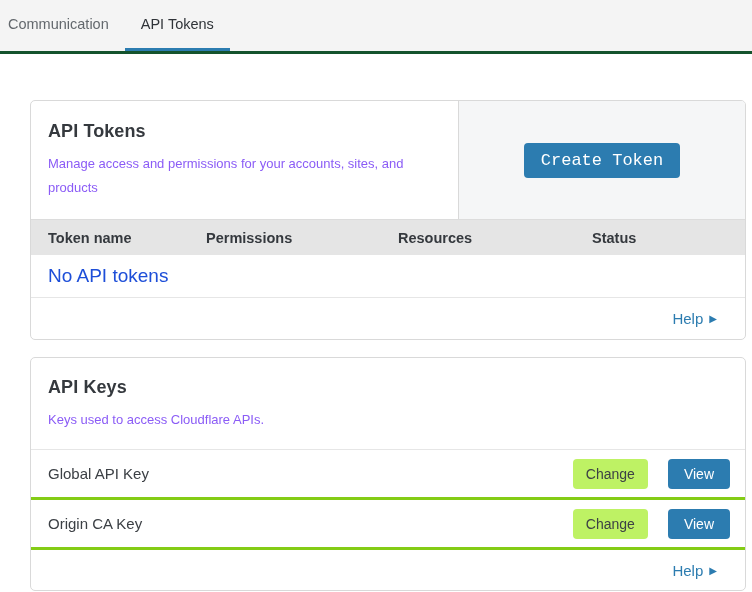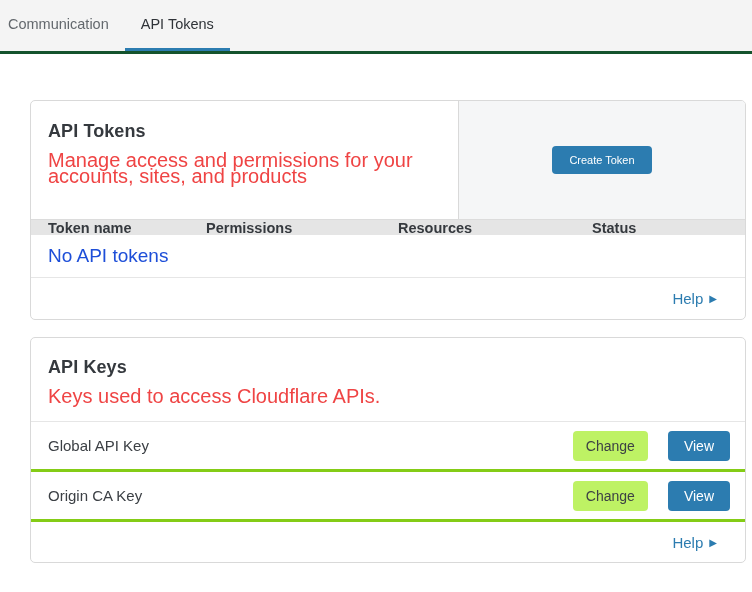--- a/index.html
+++ b/index.html
@@ -61,30 +61,30 @@
     justify-content: center;
   }
   .card-title {
     font-size: 18px;
     font-weight: 700;
     color: #35393e;
     margin-bottom: 10px;
     letter-spacing: .1px;
   }
   .card-desc {
-    font-size: 20px;
-    line-height: 16px;
-    color: #ef4444;
+    font-size: 13px;
+    line-height: 24px;
+    color: #8b5cf6;
   }
 
   .thead {
     display: grid;
     grid-template-columns: 158px 192px 194px 1fr;
     align-items: center;
-    height: 16px;
+    height: 36px;
     background: #e5e5e5;
     border-top: 1px solid #dcdcdc;
     padding-left: 17px;
     font-size: 14.5px;
     font-weight: 700;
     color: #35393e;
   }
   .empty-row {
     height: 42px;
     display: flex;
@@ -124,21 +124,21 @@
     border: none;
     border-radius: 4px;
     cursor: pointer;
     white-space: nowrap;
   }
   .btn-primary {
     background: #2c7cb0;
     color: #ffffff;
     padding: 8px 16px;
   }
-  .btn-primary.large { padding: 8px 17px; font-size: 11px; }
+  .btn-primary.large { padding: 8px 17px; font-size: 17px; font-family: Liberation Mono, monospace; }
   .btn-gray {
     background: #bef264;
     color: #3d4145;
     padding: 7px 13px;
   }
 
   
   .card2 { margin-top: 17px; }
   .card2-header {
     padding: 19px 17px 17px 17px;

